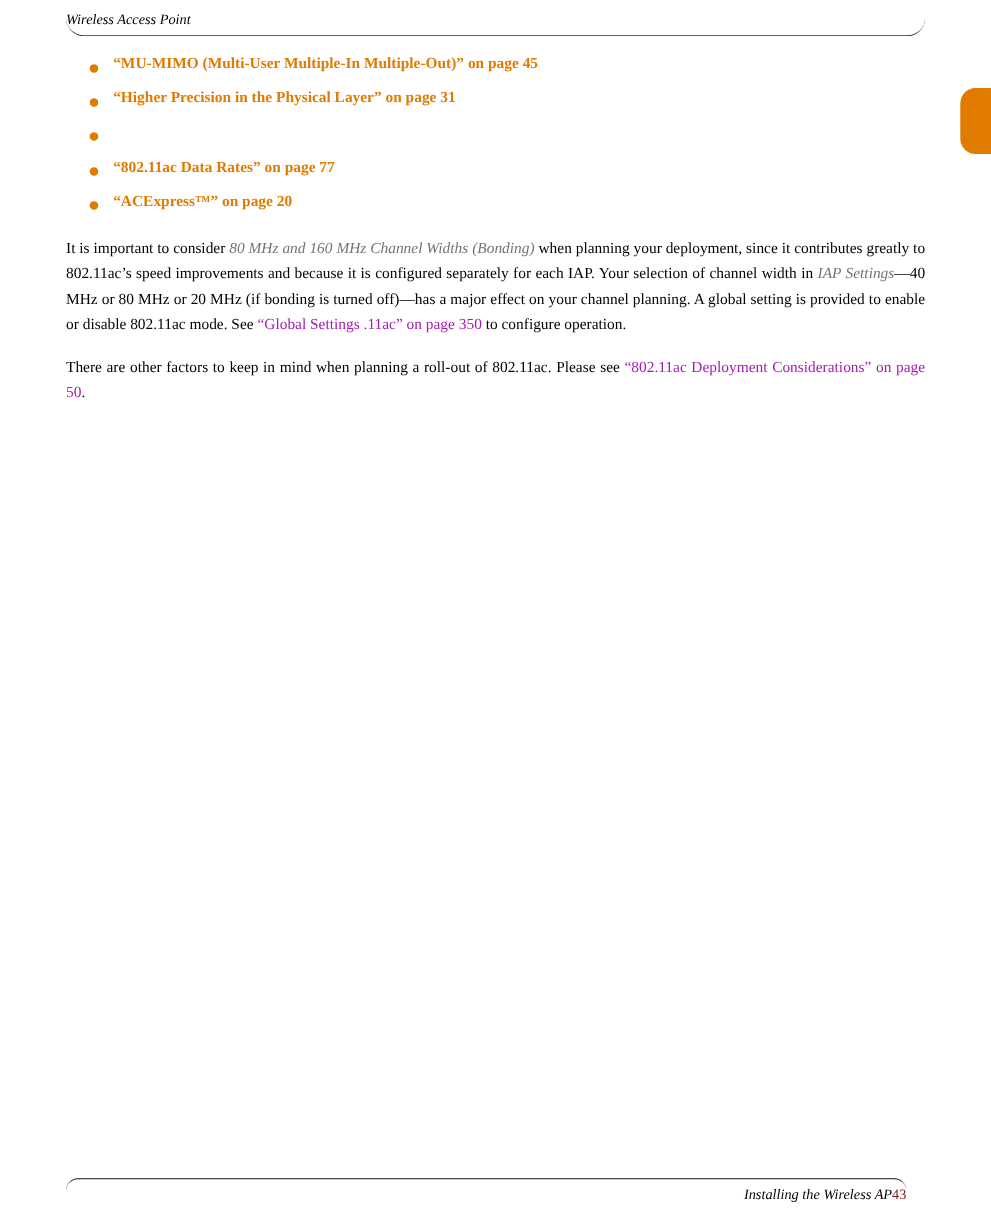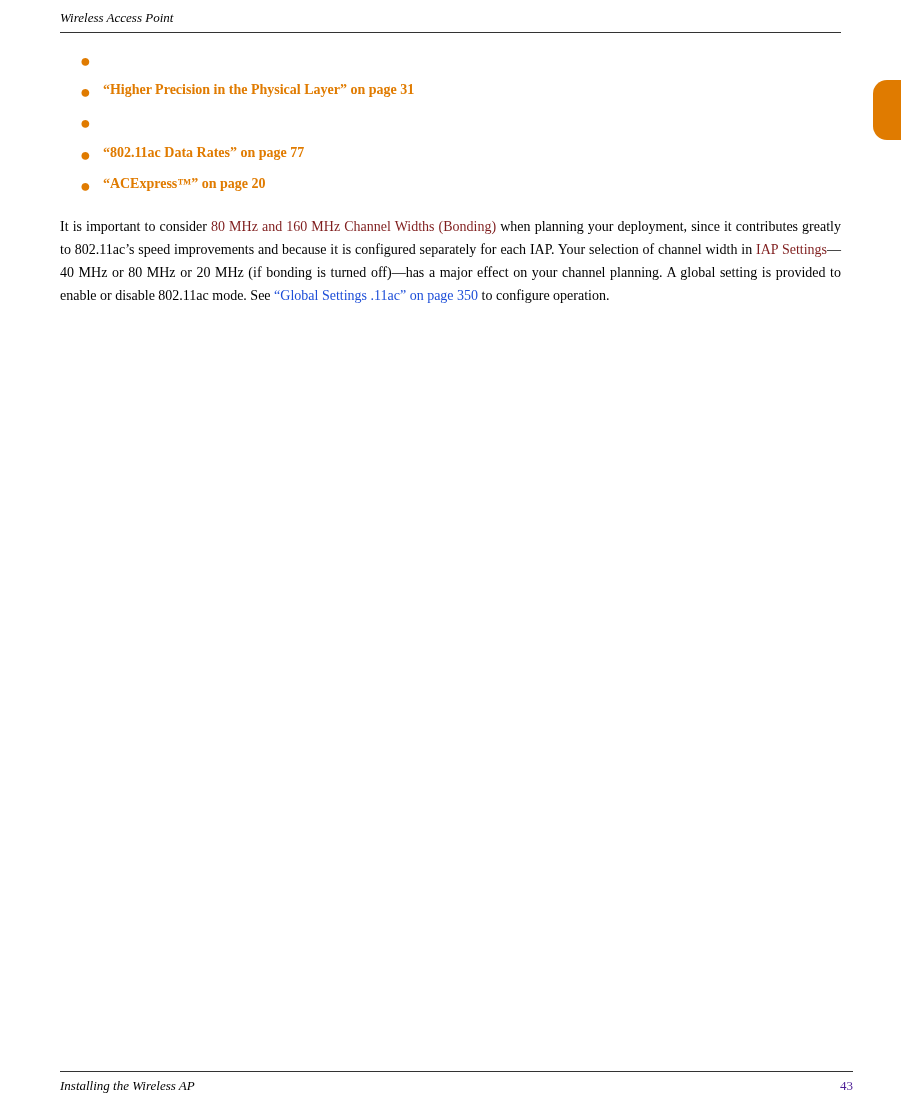--- a/index.html
+++ b/index.html
@@ -1,18 +1,19 @@
 <!DOCTYPE html>
 <html><head>
   <meta charset="utf-8">
   <style>
     * {
       margin: 0;
       padding: 0;
       box-sizing: border-box;
+      border-radius: 29px;
     }
 
     body {
       width: 901px;
       min-height: 1114px;
       background: #ffffff;
       font-family: Georgia, 'Times New Roman', serif;
       font-size: 14px;
       color: #000000;
       position: relative;
@@ -40,37 +41,37 @@
       color: #000;
       font-style: italic;
       font-family: Georgia, serif;
     }
 
     
     .page-footer {
       position: absolute;
       bottom: 20px;
       left: 60px;
-      right: 48px;
+      right: 77px;
       display: flex;
-      justify-content: space-between;
+      justify-content: flex-end;
       align-items: center;
       border-top: 1.5px solid #333;
       padding-top: 6px;
     }
 
     .footer-left {
       font-size: 13px;
       color: #000;
       font-style: italic;
     }
 
     .footer-right {
       font-size: 13px;
-      color: #4c1d95;
+      color: #7f1d1d;
     }
 
     
     .content {
       padding: 0;
     }
 
     
     .bullet-list {
       list-style: none;
@@ -104,27 +105,28 @@
     
     .para {
       font-size: 14px;
       line-height: 1.65;
       text-align: justify;
       margin-bottom: 16px;
       color: #000;
     }
 
     .link-blue {
-      color: #7f1d1d;
+      color: #737373;
       text-decoration: none;
       cursor: pointer;
+      font-style: italic;
     }
 
     .link-orange {
-      color: #1d4ed8;
+      color: #a21caf;
       text-decoration: none;
       cursor: pointer;
     }
 
     
     .side-tab {
       position: absolute;
       right: 0;
       top: 80px;
       width: 28px;
@@ -142,20 +144,23 @@
     <span class="header-title">Wireless Access Point</span>
   </div>
 
   <div class="side-tab"></div>
 
   <div class="content">
 
     <ul class="bullet-list">
       <li>
         <span class="bullet-dot">●</span>
+        <a class="bullet-link" href="#">
+          <span>“MU-MIMO (Multi-User Multiple-In Multiple-Out)” on page 45</span>
+        </a>
       </li>
       <li>
         <span class="bullet-dot">●</span>
         <a class="bullet-link" href="#">
           <span>“Higher Precision in the Physical Layer” on page 31</span>
         </a>
       </li>
       <li>
         <span class="bullet-dot">●</span>
       </li>
@@ -170,20 +175,23 @@
         <a class="bullet-link" href="#">
           <span>“ACExpress™” on page 20</span>
         </a>
       </li>
     </ul>
 
     <p class="para">
       <span>It is important to consider </span><a class="link-blue" href="#"><span>80 MHz and 160 MHz Channel Widths (Bonding)</span></a><span> when planning your deployment, since it contributes greatly to 802.11ac’s speed improvements and because it is configured separately for each IAP. Your selection of channel width in </span><a class="link-blue" href="#"><span>IAP Settings</span></a><span>—40 MHz or 80 MHz or 20 MHz (if bonding is turned off)—has a major effect on your channel planning. A global setting is provided to enable or disable 802.11ac mode. See </span><a class="link-orange" href="#"><span>“Global Settings .11ac” on page 350</span></a><span> to configure operation.</span>
     </p>
 
+    <p class="para">
+      <span>There are other factors to keep in mind when planning a roll-out of 802.11ac. Please see </span><a class="link-orange" href="#"><span>“802.11ac Deployment Considerations” on page 50</span></a><span>.</span>
+    </p>
 
   </div>
 
   <div class="page-footer">
     <span class="footer-left">Installing the Wireless AP</span>
     <span class="footer-right">43</span>
   </div>
 
 </div>
 

